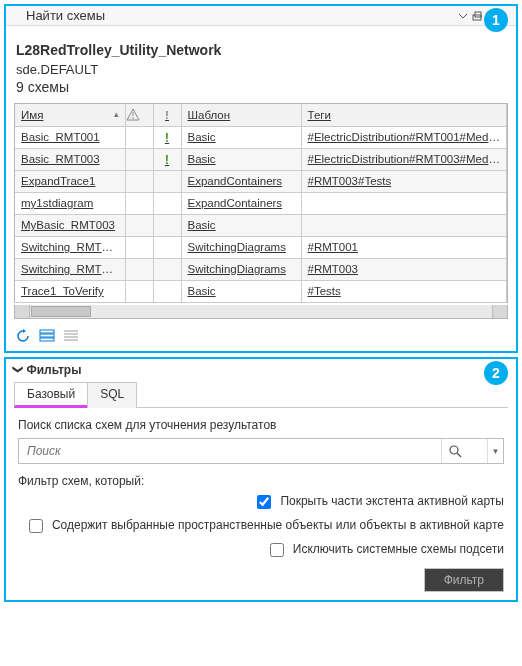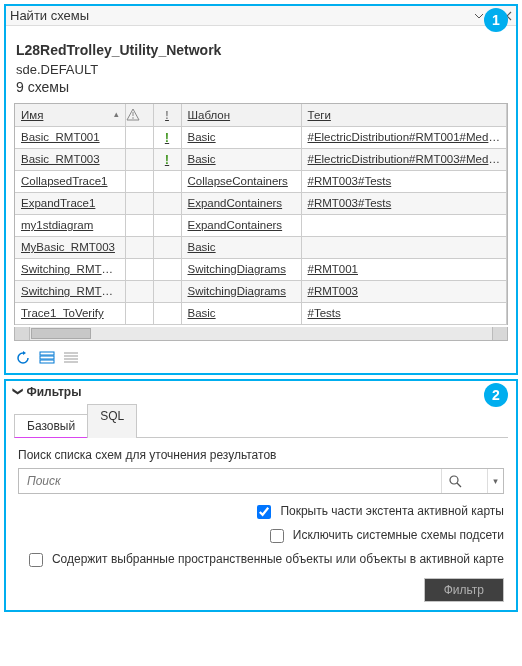--- a/index.html
+++ b/index.html
@@ -30,21 +30,21 @@
     font-weight: bold;
     font-size: 14px;
     display: flex;
     align-items: center;
     justify-content: center;
     z-index: 10;
   }
   .titlebar {
     display: flex;
     align-items: center;
-    padding: 2px 4px;
+    padding: 2px 20px;
     border-bottom: 1px solid #ddd;
     background: #f7f7f7;
   }
   .titlebar .title {
     flex: 1;
     font-size: 13px;
   }
   .win-icons { display: flex; gap: 4px; align-items: center; }
   .win-icons svg { display: block; }
   .info {
@@ -139,22 +139,21 @@
     border-bottom: none;
     background: #f3f3f3;
     margin-right: -1px;
     cursor: pointer;
     font-size: 12px;
     position: relative;
     top: 1px;
   }
   .tab.active {
     background: #fff;
-    border-bottom: 1px solid #d946ef;
-    margin-top: 10px;
+    border-bottom: 3px solid #d946ef;
   }
   .filter-body { padding: 10px 12px 8px;}
   .filter-body .label { margin-bottom: 6px;}
   .search-row {
     display: flex; align-items:center;
     border: 1px solid #bcbcbc;
     margin-bottom: 10px;
     height: 26px;
     gap: 20px;
   }
@@ -267,27 +266,20 @@
             <td>Basic</td>
             <td>#ElectricDistribution#RMT001#Medium Voltage</td>
           </tr>
           <tr class="odd">
             <td>Basic_RMT003</td>
             <td class="icon"></td>
             <td class="icon"><span class="excl">!</span></td>
             <td>Basic</td>
             <td>#ElectricDistribution#RMT003#Medium Voltage</td>
           </tr>
-          <tr class="even">
-            <td>CollapsedTrace1</td>
-            <td class="icon"></td>
-            <td class="icon"></td>
-            <td>CollapseContainers</td>
-            <td>#RMT003#Tests</td>
-          </tr>
           <tr class="odd">
             <td>ExpandTrace1</td>
             <td class="icon"></td>
             <td class="icon"></td>
             <td>ExpandContainers</td>
             <td>#RMT003#Tests</td>
           </tr>
           <tr class="even">
             <td>my1stdiagram</td>
             <td class="icon"></td>
@@ -370,29 +362,30 @@
     <div class="search-row">
       <input type="text" placeholder="Поиск" style="">
       <span class="mag">
         <svg width="14" height="14">
             <circle cx="6" cy="6" r="4" stroke="#555" fill="none" stroke-width="1.2"></circle>
             <line x1="9" y1="9" x2="13" y2="13" stroke="#555" stroke-width="1.2"></line>
           </svg>
       </span>
       <span class="dd">▾</span>
     </div>
+    <div class="label">Фильтр схем, который:</div>
     <label class="check-row">
       <input type="checkbox" checked="" style="">
       <span>Покрыть части экстента активной карты</span>
     </label>
     <label class="check-row">
       <input type="checkbox" style="">
-      <span>Исключить системные схемы подсети</span>
+      <span>Содержит выбранные пространственные объекты или объекты в активной карте</span>
     </label>
     <label class="check-row">
       <input type="checkbox" style="">
-      <span>Содержит выбранные пространственные объекты или объекты в активной карте</span>
+      <span>Исключить системные схемы подсети</span>
     </label>
     <div class="btn-row">
       <button class="btn" disabled="">Фильтр</button>
     </div>
   </div>
 </div>
 
 </body></html>

